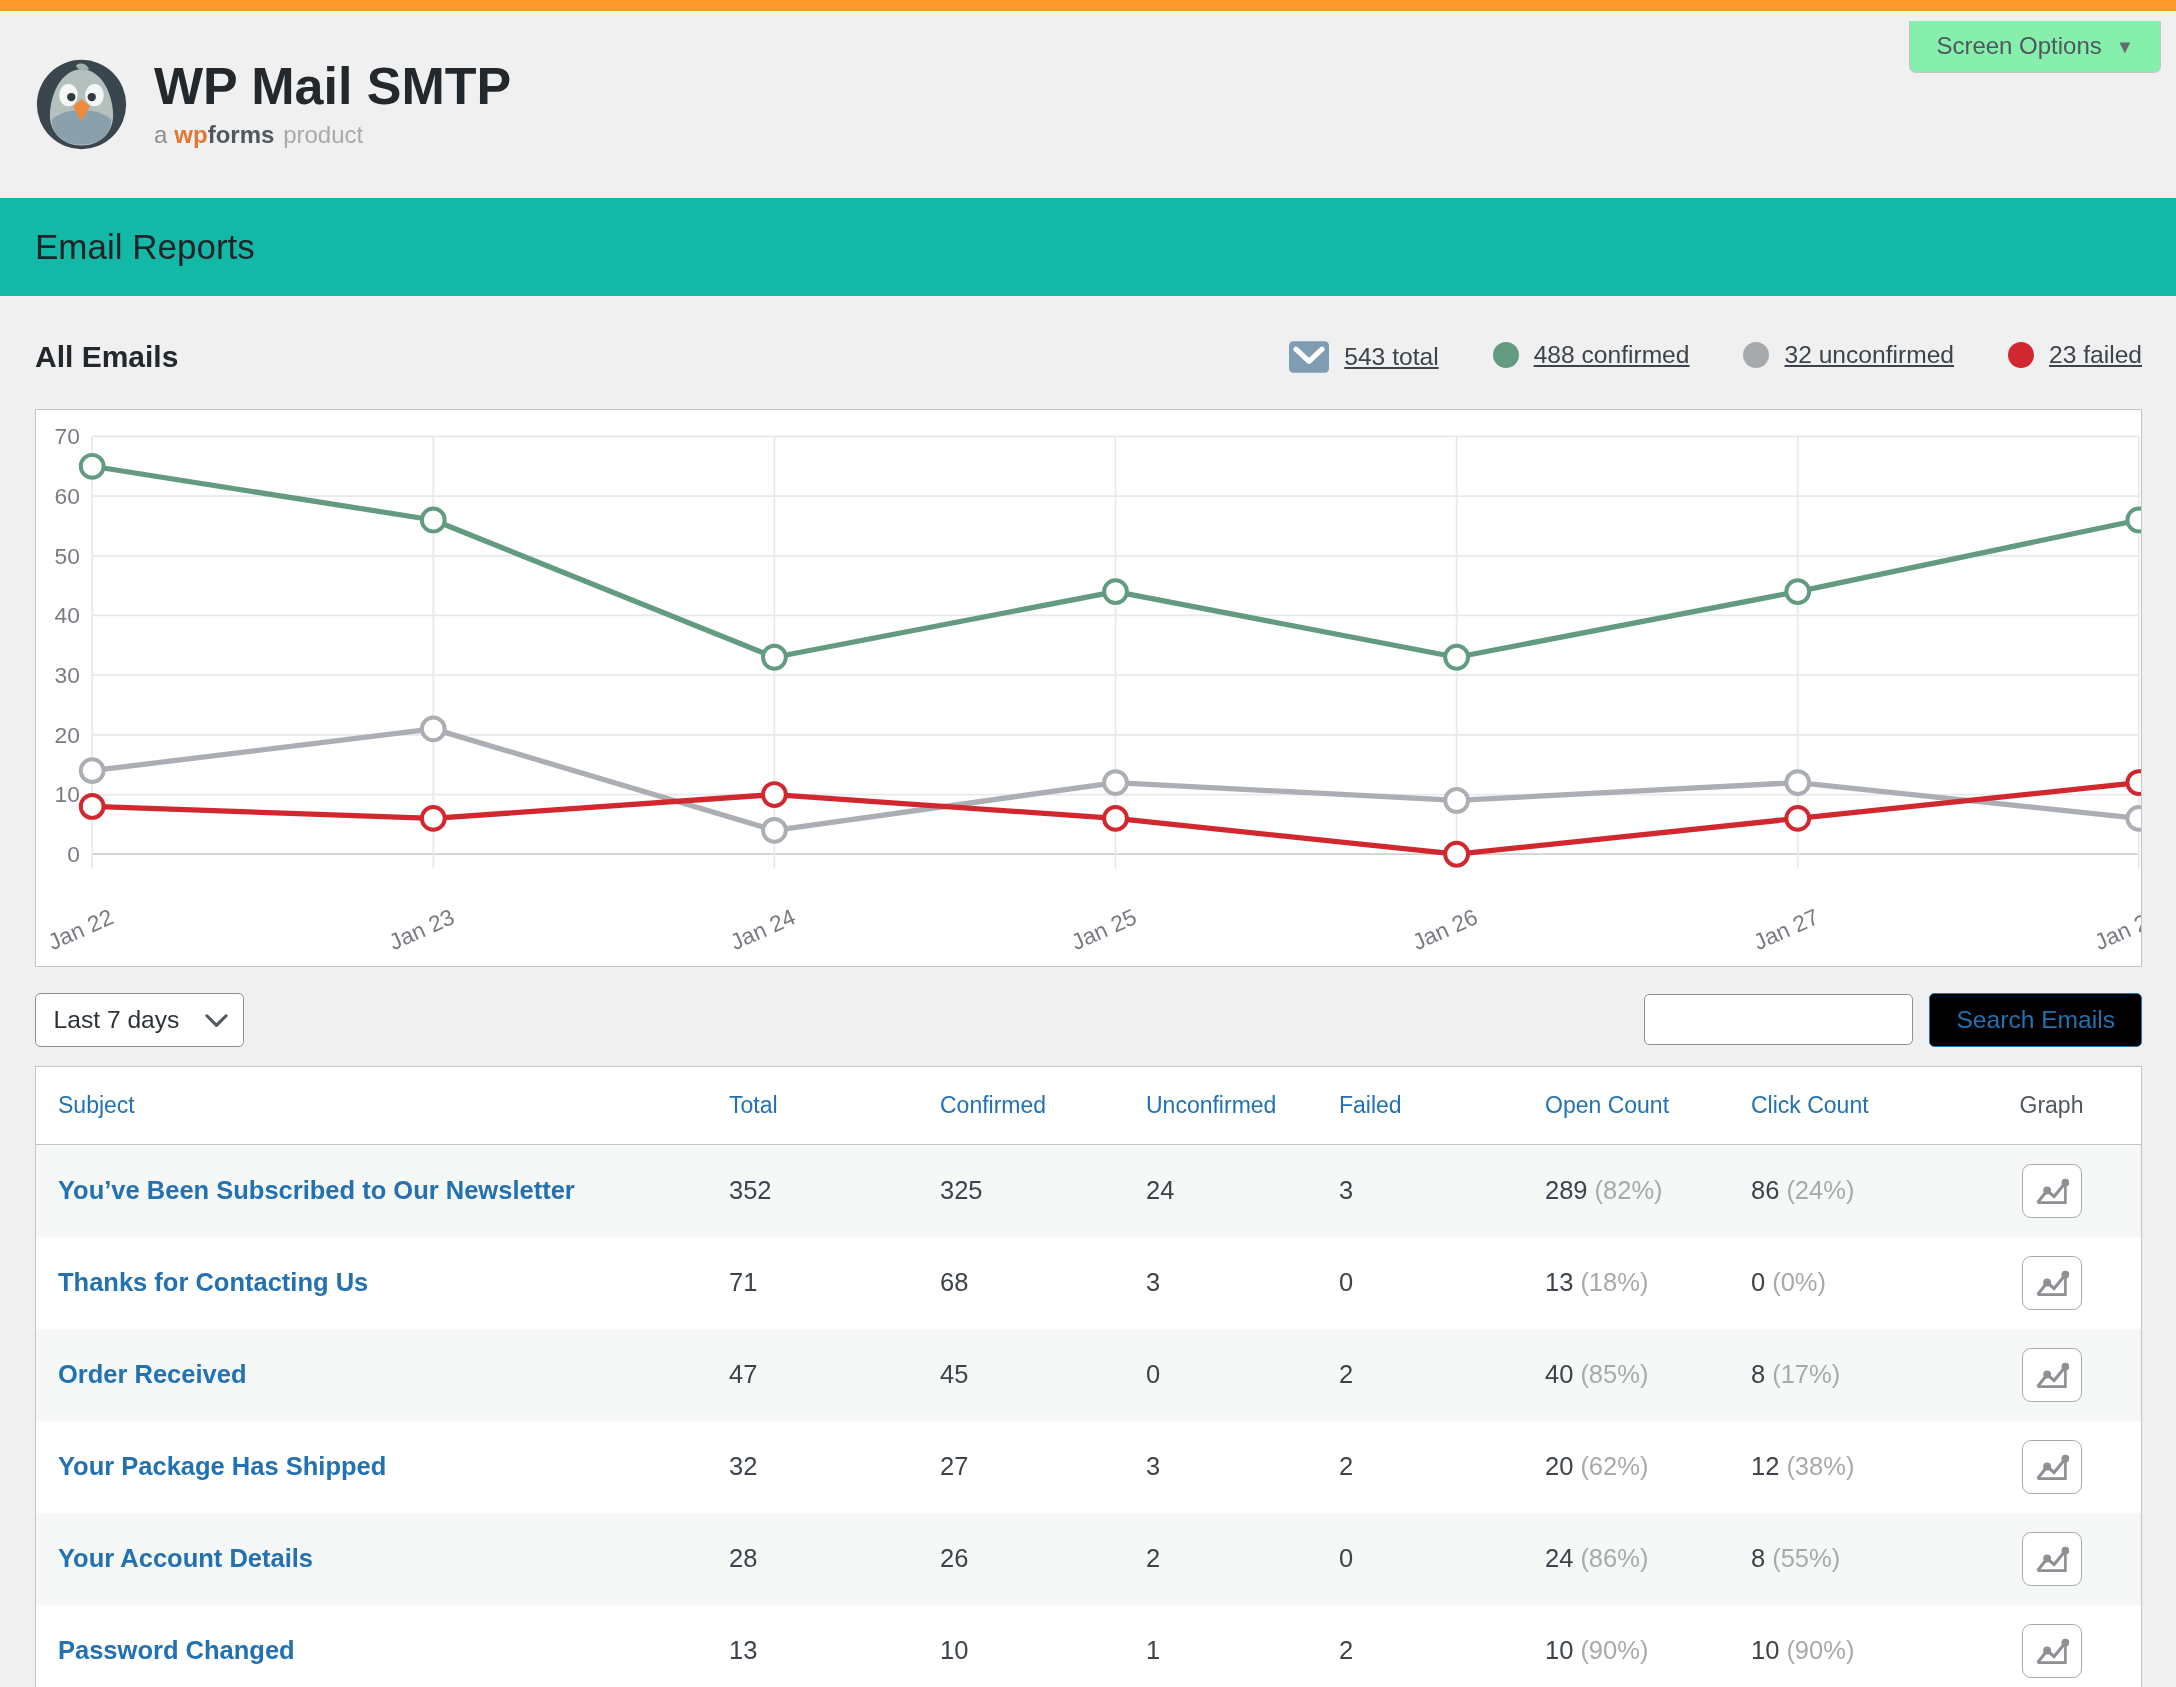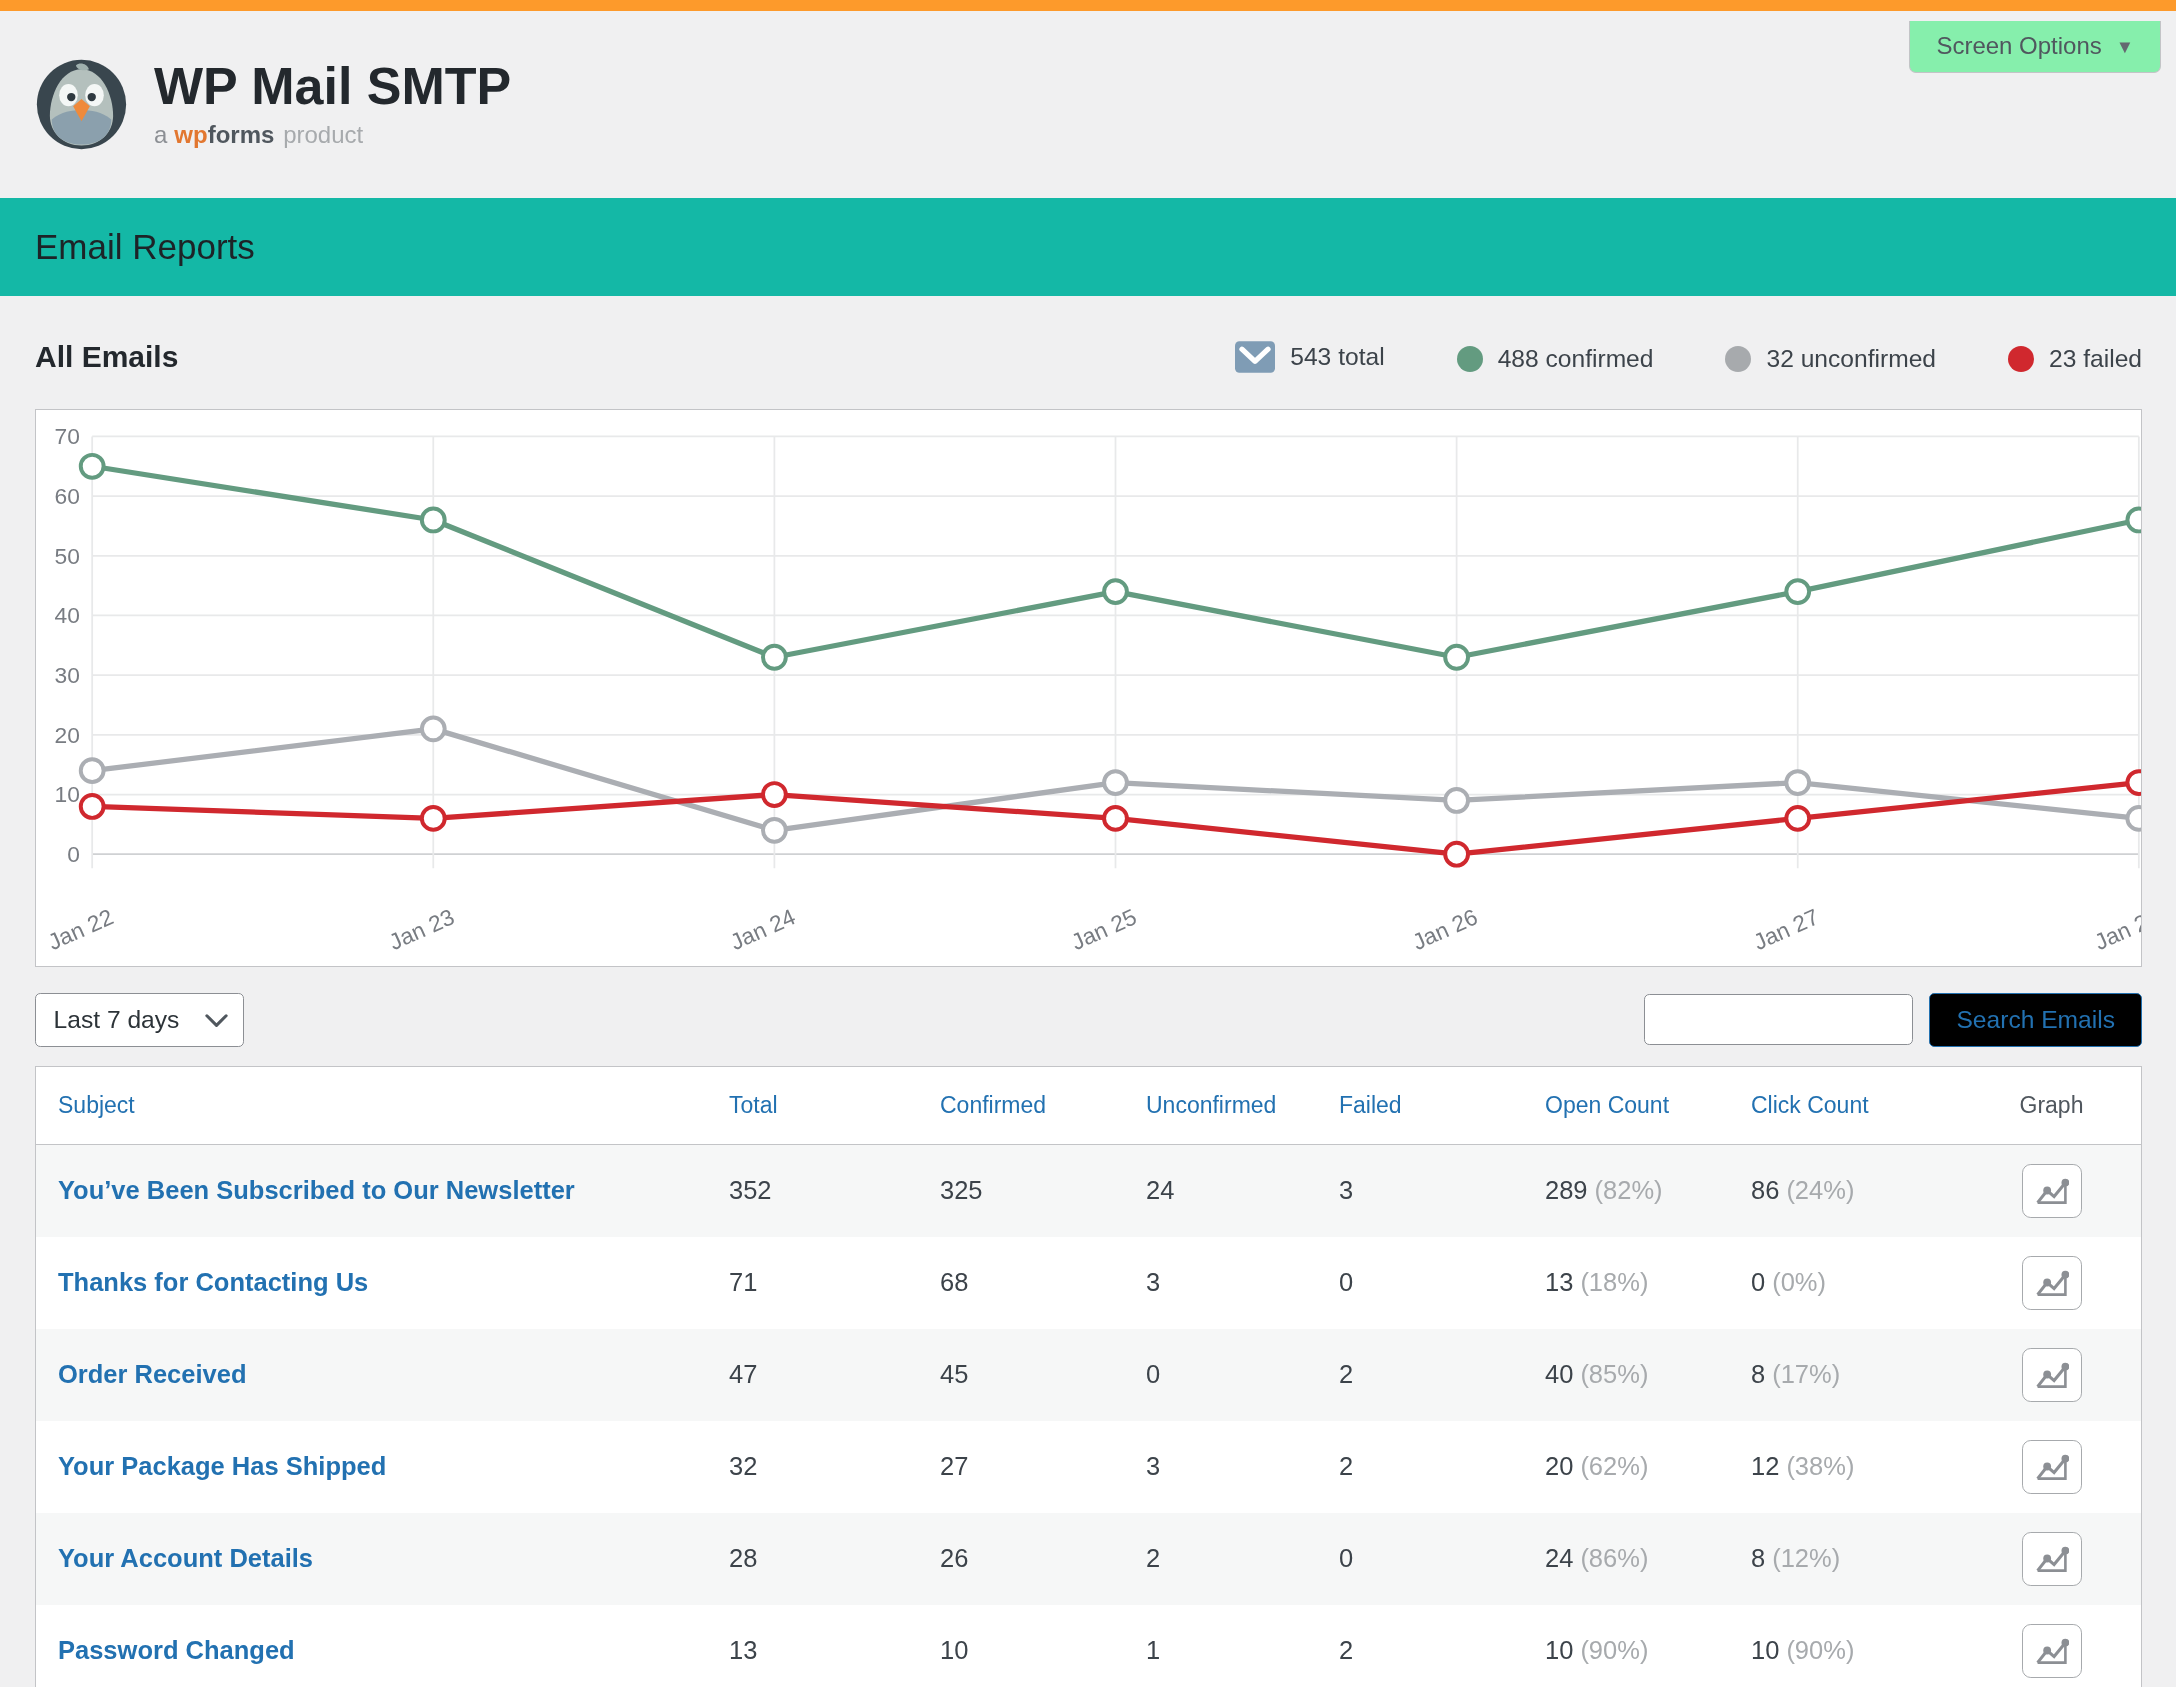--- a/index.html
+++ b/index.html
@@ -23,21 +23,21 @@
     display:flex;align-items:center;gap:14px;cursor:pointer;
   }
   .caret{font-size:18.4px;color:#646970;transform:translateY(0.9px);}
   
   .page-title-band{background:#14b8a6;height:98px;display:flex;align-items:center;padding:0 35px;}
   .page-title{font-size:35px;font-weight:400;color:#1d2327;}
   
   .content{padding:0 35px;box-sizing:border-box;}
   .section-head{display:flex;align-items:center;margin-top:44px;margin-bottom:35px;}
   .section-title{font-size:30px;font-weight:700;color:#23282d;}
-  .legend{margin-left:auto;display:flex;align-items:flex-end;gap:72px;}
+  .legend{margin-left:auto;display:flex;align-items:flex-start;gap:54px;text-decoration:underline;}
   .legend-item{display:flex;align-items:center;gap:15px;font-size:24.6px;color:#3c434a;}
   .legend-dot{width:26px;height:26px;border-radius:50%;flex:0 0 auto;}
   
   .chart-card{background:#fff;border:0.9px solid #c3c4c7;height:556px;overflow:hidden;}
   
   .controls{display:flex;align-items:center;margin:26px 0 19.3px;}
   .select-wrap{position:relative;width:209px;}
   .range-select{
     -webkit-appearance:none;appearance:none;width:100%;height:54px;background:#fff;
     border:0.9px solid #8c8f94;border-radius:5.3px;font-size:24.6px;color:#2c3338;
@@ -290,21 +290,21 @@
             </button>
           </div>
         </div>
         <div class="t-row stripe">
           <div class="cell-subject">Your Account Details</div>
           <div>28</div>
           <div>26</div>
           <div>2</div>
           <div>0</div>
           <div>24<span class="pct">(86%)</span></div>
-          <div>8<span class="pct">(12%)</span></div>
+          <div>8<span class="pct">(55%)</span></div>
           <div class="graph-cell">
             <button class="graph-btn">
               <svg width="35" height="33" viewBox="0 0 40 38">
                 <path d="M4 33 L36 33 L36 13" fill="none" stroke="#8c8f94" stroke-width="3"></path>
                 <path d="M4 33 L15 19 L23 26 L36 10" fill="none" stroke="#8c8f94" stroke-width="3.5"></path>
                 <circle cx="15" cy="19" r="4.5" fill="#8c8f94"></circle>
                 <circle cx="36" cy="10" r="4.5" fill="#8c8f94"></circle>
               </svg>
             </button>
           </div>

